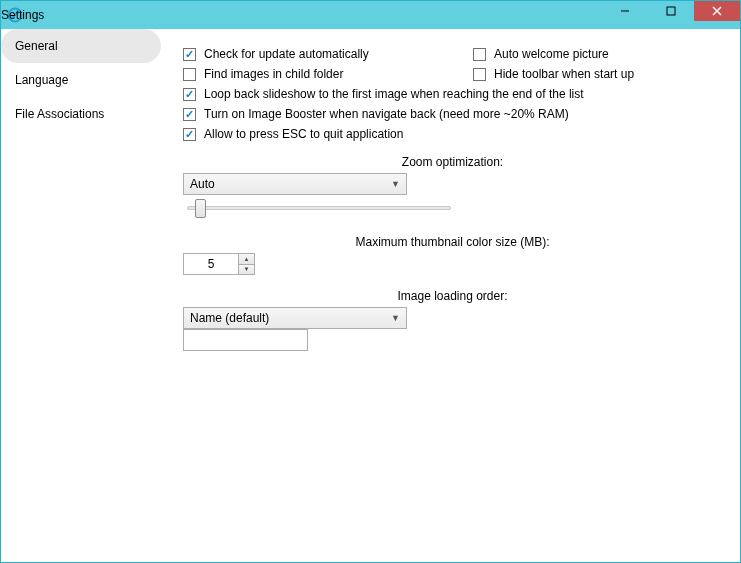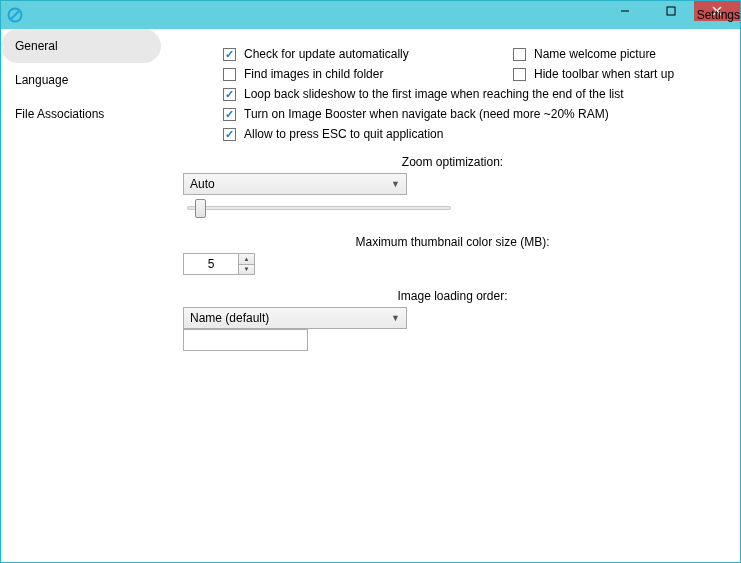--- a/index.html
+++ b/index.html
@@ -22,21 +22,21 @@
     position: relative;
   }
   .titlebar .app-icon {
     width: 16px; height: 16px;
     margin-left: 6px;
     display: flex; align-items: center; justify-content: center;
   }
   .titlebar .title {
     position: absolute;
     left: 0; right: 0;
-    text-align: right;
+    text-align: left;
     font-size: 12px;
     color: #000;
     pointer-events: none;
   }
   .win-controls {
     margin-left: auto;
     display: flex;
     height: 100%;
   }
   .win-btn {
@@ -75,21 +75,20 @@
     background: #e8e8e8;
   }
   .main {
     flex: 1;
     padding: 18px 18px 18px 22px;
     background: #fff;
   }
   .row {
     display: flex;
     margin-bottom: 6px;
-    margin-left: 40px;
   }
   .col {
     display: flex;
     align-items: center;
   }
   .col.left { width: 290px; }
   .col.right { flex: 1; }
   .checkbox {
     width: 13px; height: 13px;
     border: 1px solid #707070;
@@ -242,21 +241,21 @@
 
   <div class="main">
 
     <div class="row">
       <div class="col left">
         <span class="checkbox checked"></span>
         <span class="cblabel">Check for update automatically</span>
       </div>
       <div class="col right">
         <span class="checkbox"></span>
-        <span class="cblabel">Name welcome picture</span>
+        <span class="cblabel">Auto welcome picture</span>
       </div>
     </div>
 
     <div class="row">
       <div class="col left">
         <span class="checkbox"></span>
         <span class="cblabel">Find images in child folder</span>
       </div>
       <div class="col right">
         <span class="checkbox"></span>

